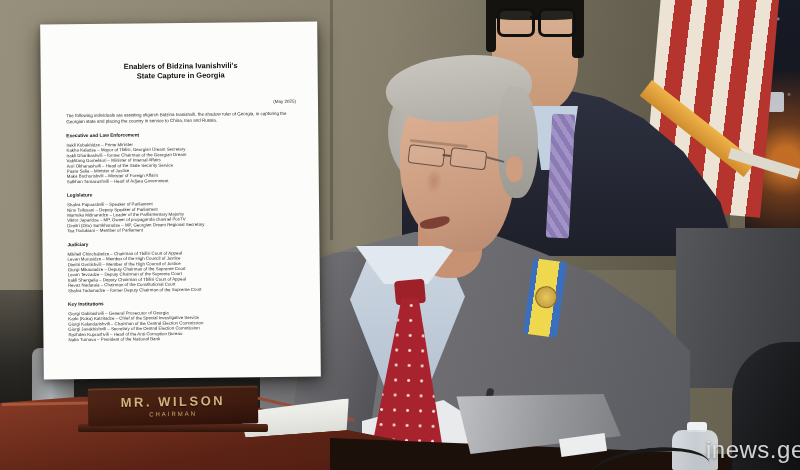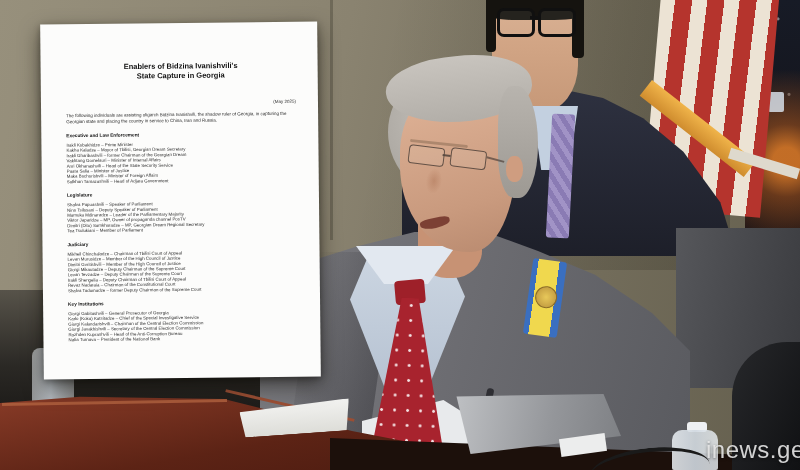--- a/index.html
+++ b/index.html
@@ -192,20 +192,27 @@
   <div class="abs bottle-l-cap"></div>
   <div class="abs bottle-l-body"></div>
   <div class="abs desk"></div>
   <div class="abs desk-hl1"></div>
   <div class="abs desk-hl2"></div>
   <div class="abs desk-shadow"></div>
   <div class="abs paper-white"></div>
   <div class="abs tablet"></div>
   <div class="abs paper-small"></div>
 
+  <div class="abs nameplate">
+    <div class="plate-base"></div>
+    <div class="plate-face">
+      <div class="plate-name">MR. WILSON</div>
+      <div class="plate-title">CHAIRMAN</div>
+    </div>
+  </div>
 
   <div class="abs bottle-r-cap"></div>
   <div class="abs bottle-r-body"></div>
   <div class="abs chair"></div>
   <div class="abs cable"></div>
 
   <div class="abs doc">
     <div class="doc-scale">
       <div class="doc-title">
         <div>Enablers of Bidzina Ivanishvili's</div>

